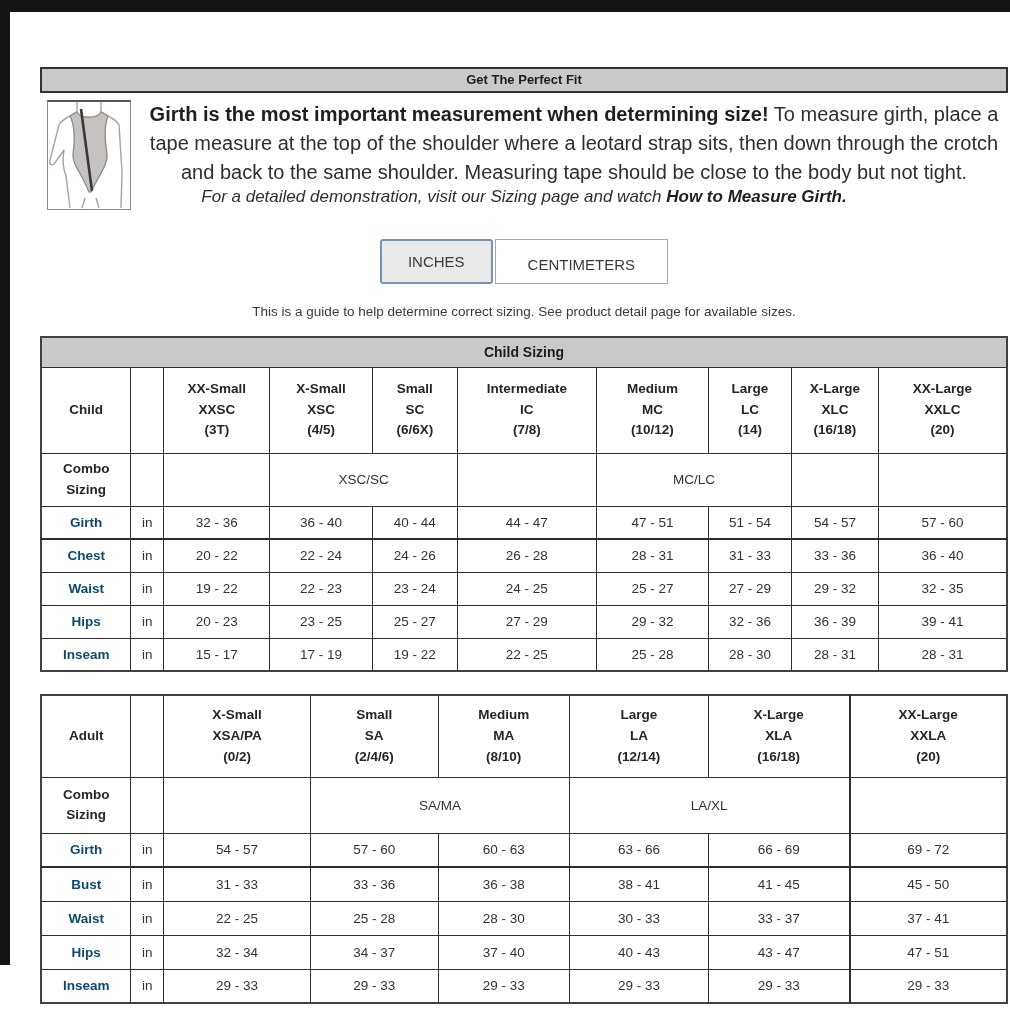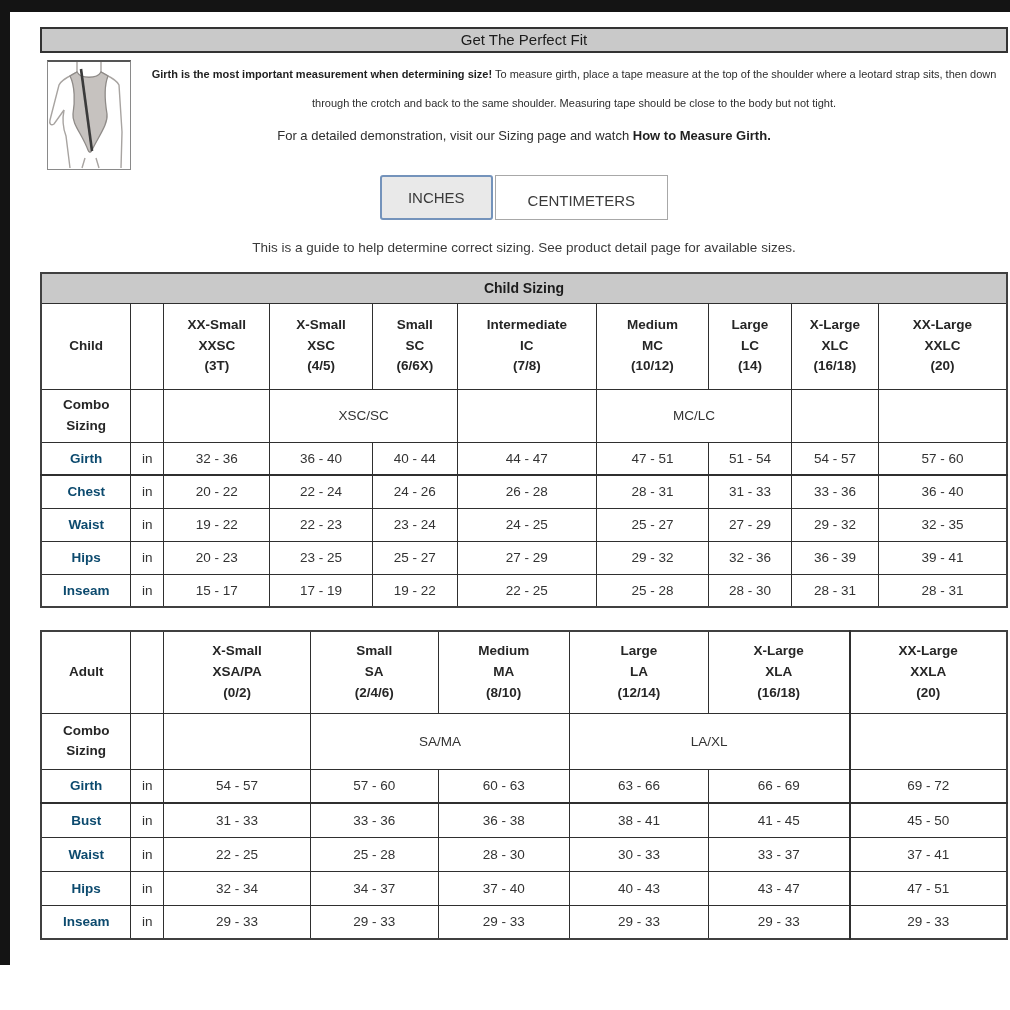--- a/index.html
+++ b/index.html
@@ -14,37 +14,37 @@
   .edge-top { position:absolute; left:0; top:0; width:1010px; height:12px; background:#141414; }
   .edge-left { position:absolute; left:0; top:12px; width:10px; height:953px; background:#141414; }
 
   .content { position:absolute; left:40px; top:27px; width:968px; }
 
   .fit-header {
     height:26px; line-height:21px;
     background:#c9c9c9;
     border:2px solid #333;
     text-align:center;
-    font-weight:normal; font-size:15px; color:#1c1c1c;
+    font-weight:bold; font-size:13px; color:#1c1c1c;margin-top:40px;
   }
 
   .intro { position:relative; margin-top:7px; }
   .figure-box {
     position:absolute; left:7px; top:0;
     width:84px; height:110px;
     border:1px solid #8a8a8a; border-top:2px solid #555;
     background:#fff;
   }
   .intro-text {
     margin-left:100px;
     text-align:center;
-    font-size:11px; line-height:29px; color:#2e2e2e;
+    font-size:20px; line-height:29px; color:#2e2e2e;
   }
   .intro-text b, .demo-line b { color:#1f1f1f; }
-  .demo-line { margin-top:10px; text-align:center; font-size:13px; color:#2e2e2e; }
+  .demo-line { text-align:center; font-size:17px; color:#2e2e2e;font-style:italic; }
 
   .unit-toggle { margin-top:32px; display:flex; justify-content:center; align-items:stretch; }
   .btn { font-family:"Liberation Sans", sans-serif; font-size:15px; color:#3a3a3a; cursor:pointer; height:45px; }
   .btn-inches {
     background:#e9e9e9;
     border:2px solid #7493bb;
     border-radius:3px;
     padding:0 26px;
   }
   .btn-cm {

